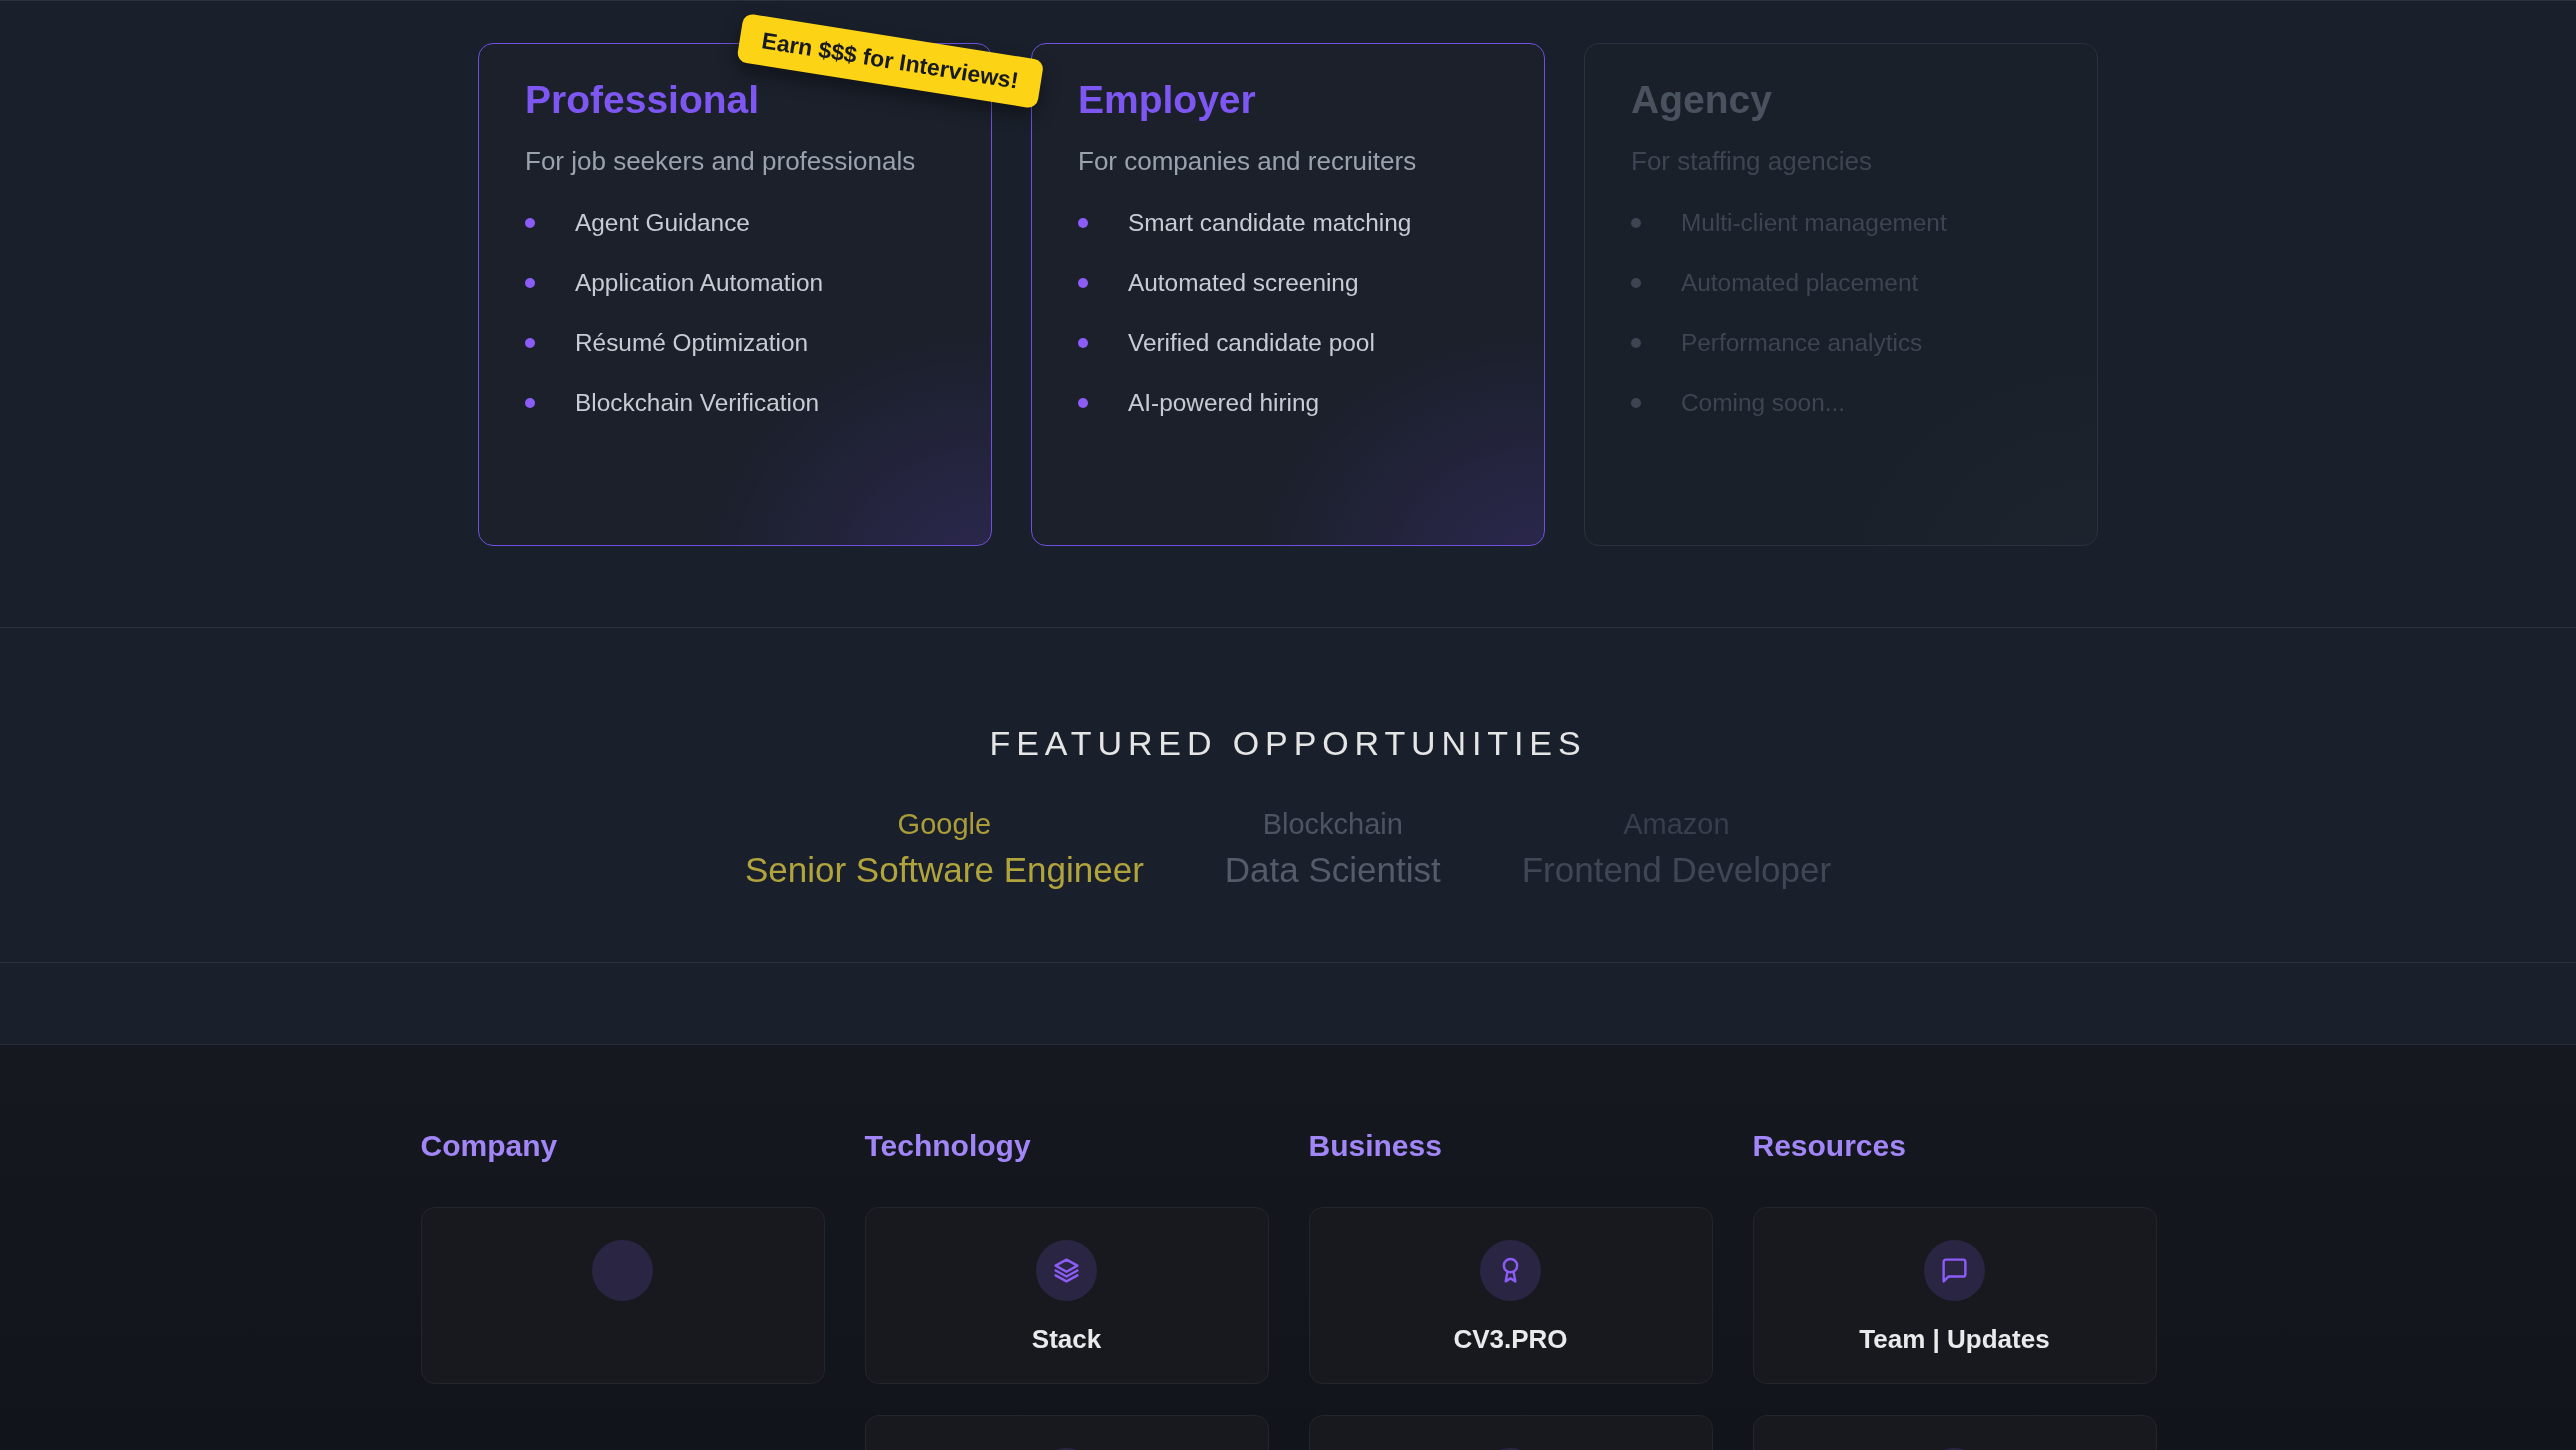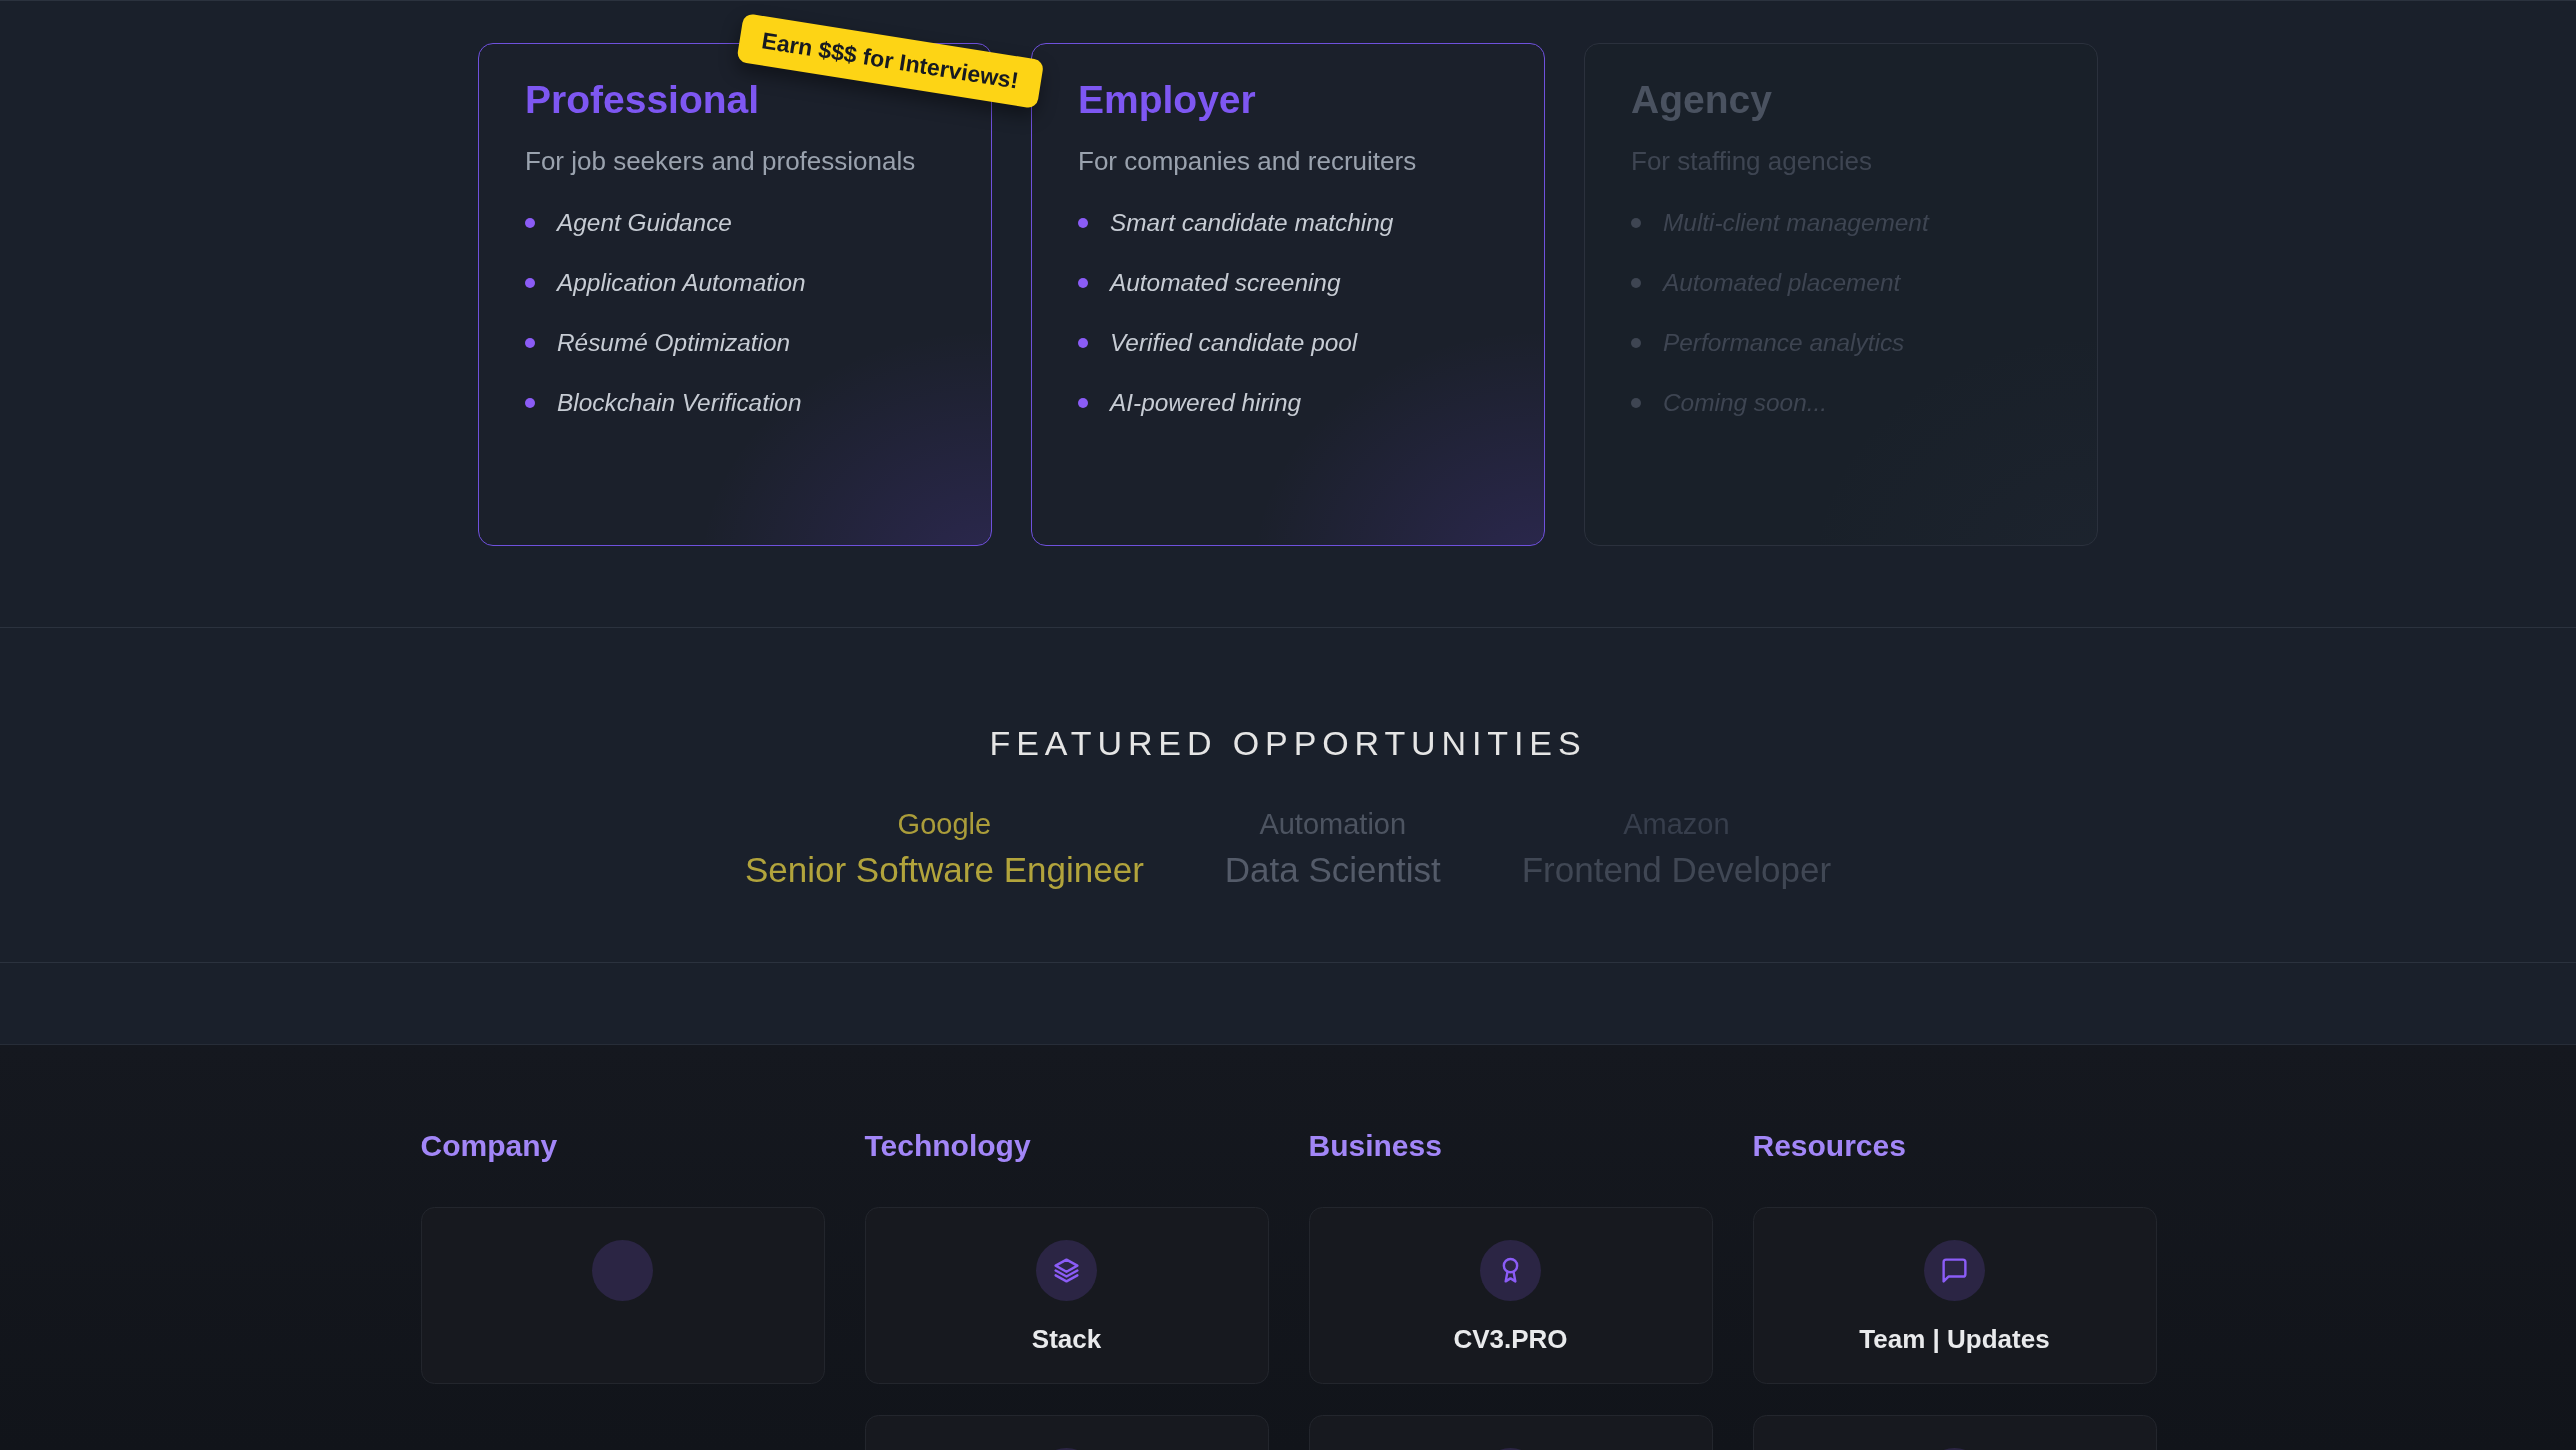--- a/index.html
+++ b/index.html
@@ -20,21 +20,21 @@
     width:514px; height:503px; box-sizing:border-box;
     border-radius:15px; padding:34px 46px;
     border:0.8px solid #6f51dd;
     background:
       radial-gradient(ellipse 471px 387px at 100% 105%, rgba(124,77,255,0.17), rgba(124,77,255,0) 62%),
       #1b202b;
   }
   .plan-title { margin:0 0 25px; font-size:39px; line-height:44px; font-weight:bold; color:#7e57f2; }
   .plan-sub { margin:0 0 34px; font-size:26px; line-height:29px; color:#9aa2ae; }
   .plan-features { list-style:none; margin:0; padding:0; }
-  .feature { display:flex; align-items:center; gap:22px; font-size:24.4px; line-height:25px; color:#c7ccd4; margin-bottom:35px;font-style:italic; }
+  .feature { display:flex; align-items:center; gap:40px; font-size:24.4px; line-height:25px; color:#c7ccd4; margin-bottom:35px; }
   .dot { width:10px; height:10px; border-radius:50%; background:#8b5cf6; flex:none; }
 
   .plan-card.disabled {
     border-color:#2b313d;
     background: radial-gradient(ellipse 471px 387px at 100% 105%, rgba(90,100,140,0.05), rgba(0,0,0,0) 62%), #192029;
   }
   .plan-card.disabled .plan-title { color:#4a5260; }
   .plan-card.disabled .plan-sub,
   .plan-card.disabled .feature { color:#3e4552; }
   .plan-card.disabled .dot { background:#3e4552; }
@@ -174,21 +174,21 @@
   </section>
 
   <section class="featured-section">
     <h3 class="featured-heading">FEATURED OPPORTUNITIES</h3>
     <div class="featured-row">
       <div class="featured-item tier-0">
         <div class="company">Google</div>
         <div class="role">Senior Software Engineer</div>
       </div>
       <div class="featured-item tier-2">
-        <div class="company">Automation</div>
+        <div class="company">Blockchain</div>
         <div class="role">Data Scientist</div>
       </div>
       <div class="featured-item tier-3">
         <div class="company">Amazon</div>
         <div class="role">Frontend Developer</div>
       </div>
     </div>
   </section>
 
   <div class="band"></div>

